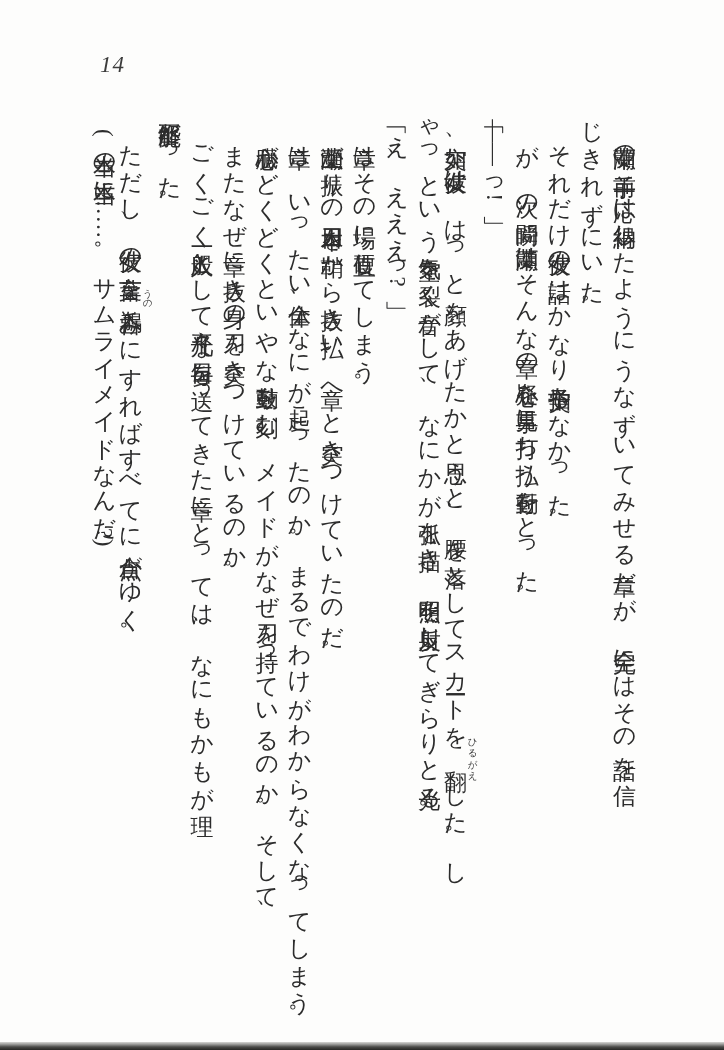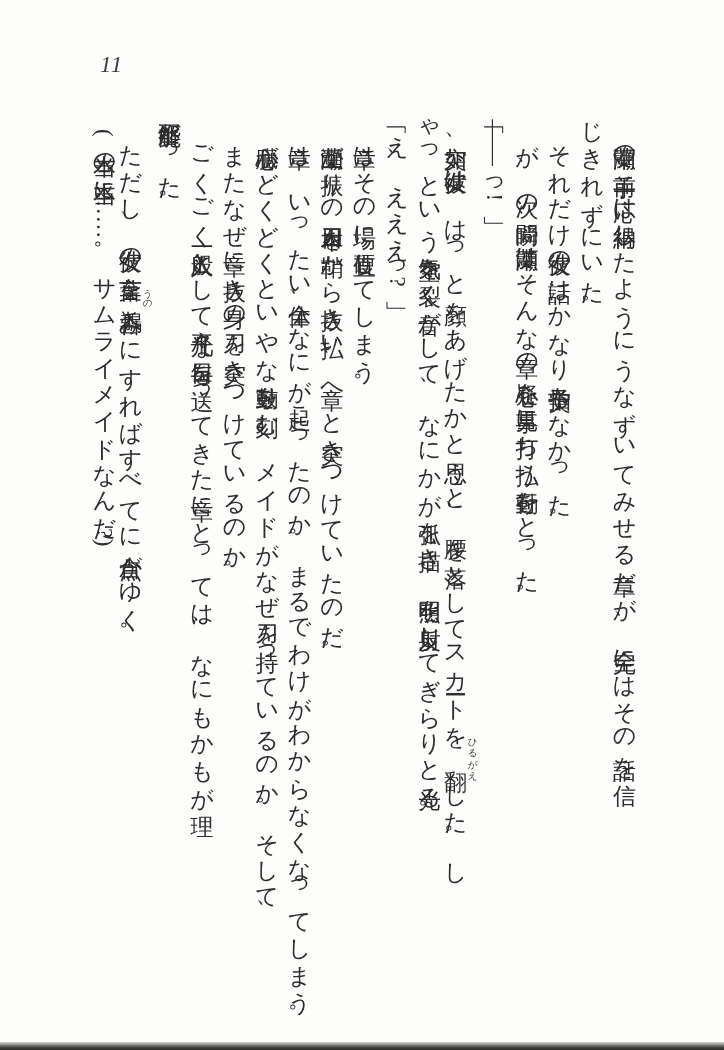--- a/index.html
+++ b/index.html
@@ -52,21 +52,21 @@
     right: 0;
     bottom: 0;
     height: 8px;
     background: linear-gradient(to bottom, #d6d6d4 0%, #979795 30%, #4a4a48 62%, #262624 100%);
   }
 </style>
 </head>
 <body>
 
 <div class="page">
-  <div class="page-number">11</div>
+  <div class="page-number">14</div>
 
   <div class="text-block">
       <div class="tline ind-1">蘭瀬の手前、一応は納得したようにうなずいてみせる章だが、完全にはその話を信</div>
       <div class="tline ind-0">じきれずにいた。</div>
       <div class="tline ind-1">それだけ彼女の話はかなり突拍子もなかった。</div>
       <div class="tline ind-1">が、次の瞬間、蘭瀬はそんな章の疑心を見事に打ち払う行動をとった。</div>
       <div class="tline ind-h">「――っ!」</div>
       <div class="tline ind-1">突如、彼女は、はっと顔をあげたかと思うと、腰を落としてスカートを<ruby>翻<rt>ひるがえ</rt></ruby>した。し</div>
       <div class="tline ind-0">ゃっという空気を裂く音がして、なにかが弧を描き、照明を反射してぎらりと光る。</div>
       <div class="tline ind-h">「え、えええっ?」</div>

